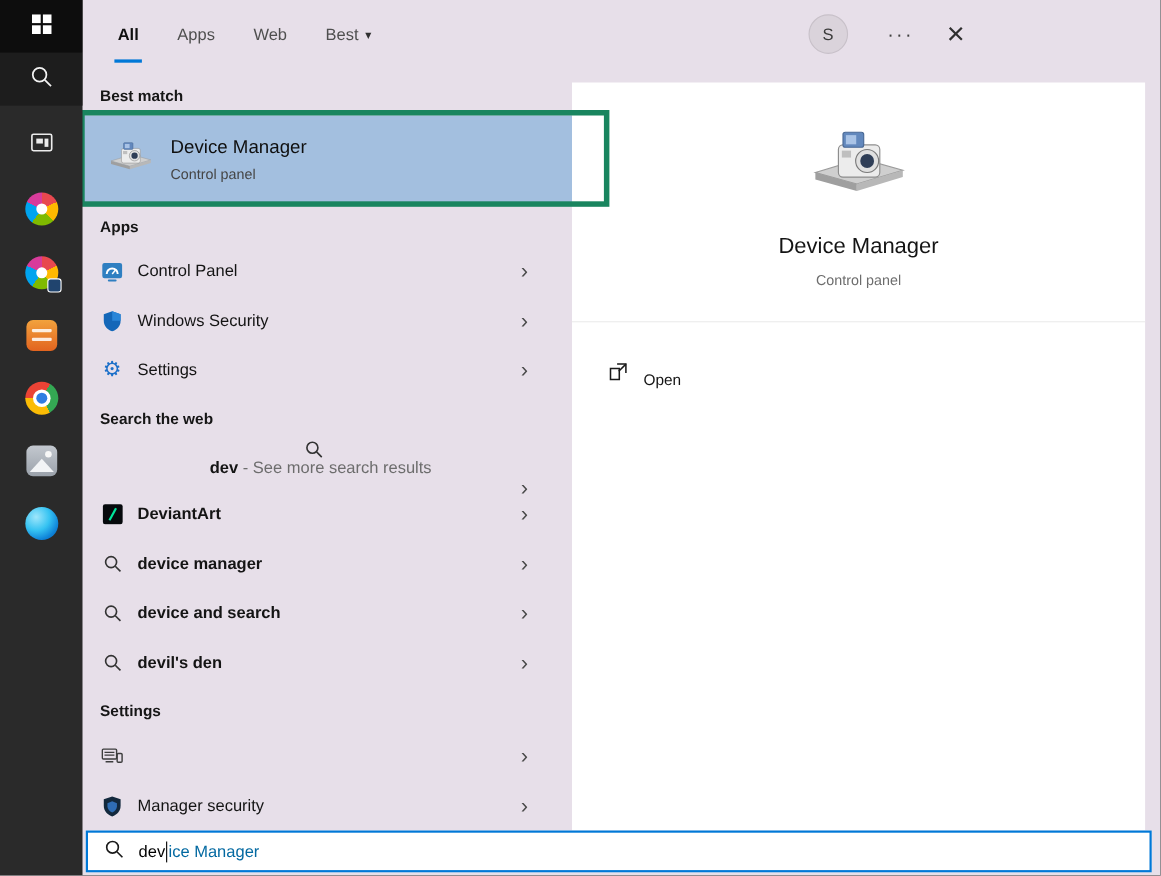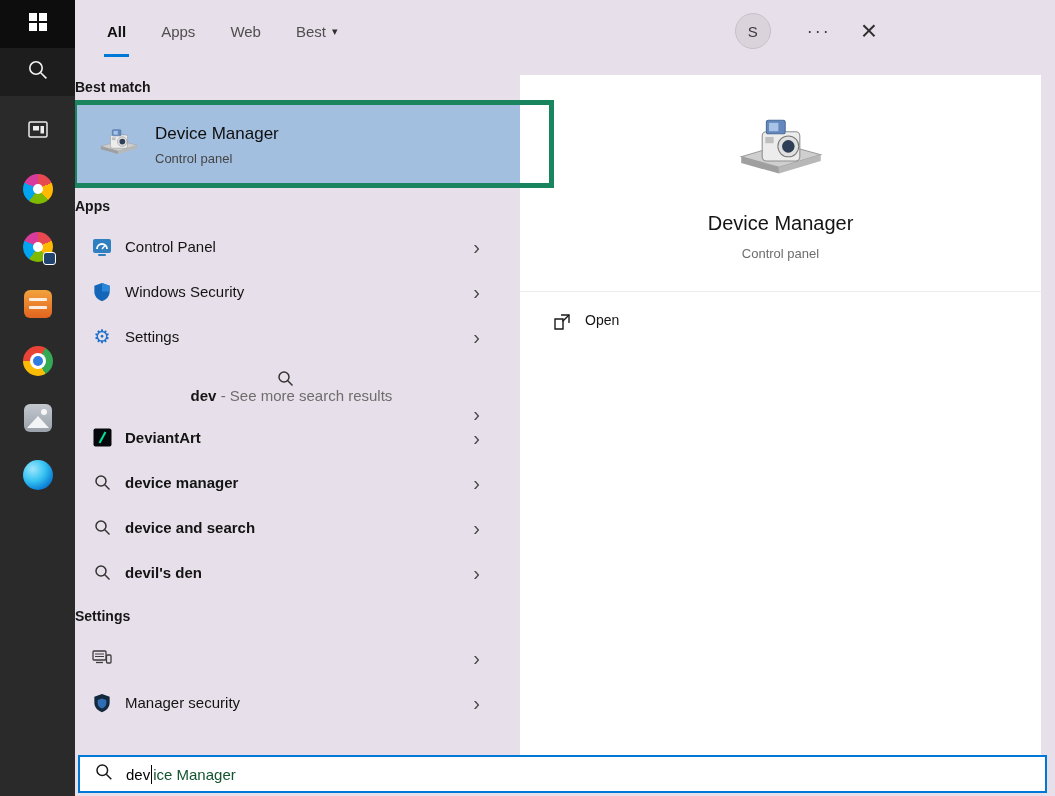--- a/index.html
+++ b/index.html
@@ -36,49 +36,49 @@
   .tab.selected{color:#0f0f0f;font-weight:700;}
   .tab.selected::after{content:"";position:absolute;left:-3px;right:-3px;bottom:5px;height:3px;background:#0078d7;}
   .more-caret{margin-left:6px;font-size:11px;color:#303030;}
   .topbar-right{margin-left:auto;display:flex;align-items:center;}
   .avatar{width:36px;height:36px;border-radius:50%;background:#dad3db;border:1px solid #c8c1c9;color:#3b3b3b;display:flex;align-items:center;justify-content:center;font-size:15px;}
   .ellipsis{margin-left:36px;color:#3f3f3f;font-size:18px;letter-spacing:2px;line-height:1;}
   .close{margin-left:30px;color:#2f2f2f;font-size:28px;font-weight:300;line-height:.8;}
 
   
   .left-col{position:absolute;left:75px;top:62px;width:445px;bottom:0;}
-  .sec-label{height:18px;display:flex;align-items:center;font-size:14px;font-weight:700;color:#161616;}
+  .sec-label{height:18px;display:flex;align-items:center;padding-left:16px;font-size:14px;font-weight:700;color:#161616;}
   .mt16{margin-top:16px;} .mt12{margin-top:12px;} .mt11{margin-top:11px;flex-direction:column;} .mt10{margin-top:10px;} .mt9{margin-top:9px;}
   .best-row{height:80px;background:#a3bfdf;display:flex;align-items:center;padding-left:24px;margin-top:9px;}
   .best-text{margin-left:16px;}
   .best-title{font-size:17px;color:#0f0f0f;}
   .best-sub{font-size:13px;color:#454545;margin-top:7px;}
   .row{height:45px;display:flex;align-items:center;padding:0 40px 0 16px;}
   .row-ic{width:22px;display:flex;justify-content:center;align-items:center;}
   .row-label{margin-left:12px;font-size:15px;color:#141414;white-space:nowrap;}
   .bold{font-weight:700;}
   .suffix{color:#6d6d6d;font-weight:400;}
   .chev{margin-left:auto;color:#4a4a4a;font-size:20px;line-height:1;font-weight:400;}
   .gear-glyph{font-size:19px;color:#1c70c9;line-height:1;}
 
   
   .preview{position:absolute;left:520px;top:75px;width:521px;height:680px;background:#ffffff;display:flex;flex-direction:column;align-items:center;}
   .pv-icon{margin-top:40px;}
   .pv-title{margin-top:24px;font-size:20px;color:#141414;}
   .pv-sub{margin-top:11px;font-size:13px;color:#6d6d6d;}
   .pv-div{margin-top:30px;width:100%;height:1px;background:#ececec;}
-  .pv-open{align-self:flex-start;display:flex;align-items:flex-start;margin:20px 0 0 32px;height:40px;}
+  .pv-open{align-self:flex-start;display:flex;align-items:flex-end;margin:20px 0 0 32px;height:40px;}
   .pv-open-label{margin-left:13px;font-size:14px;color:#141414;}
 
   
   .searchbar{position:absolute;left:78px;top:755px;width:969px;height:38px;background:#fff;border:2px solid #0078d7;display:flex;align-items:center;padding-left:15px;z-index:7;}
   .sb-text{margin-left:13px;font-size:15px;display:flex;align-items:center;}
   .typed{color:#000;}
   .cursor{width:1px;height:19px;background:#000;margin:0 1px;display:inline-block;}
-  .suggest{color:#14532d;}
+  .suggest{color:#0369a1;}
 
   
   .annotation{position:absolute;left:72px;top:100px;width:482px;height:88px;border:5px solid #19855f;z-index:5;pointer-events:none;}
 </style>
 </head>
 <body>
 
 <div class="screen">
 
   <div class="taskbar">
@@ -193,20 +193,21 @@
     </div>
 
     <div class="row">
       <span class="row-ic">
           <span class="gear-glyph">⚙</span>
         </span>
       <span class="row-label">Settings</span>
       <span class="chev">›</span>
     </div>
 
+    <div class="sec-label mt12">Search the web</div>
 
     <div class="row mt11">
       <span class="row-ic">
         <svg width="17" height="17" viewBox="0 0 17 17">
             <circle cx="7" cy="7" r="5" fill="none" stroke="#333" stroke-width="1.5"></circle>
             <line x1="10.8" y1="10.8" x2="15.5" y2="15.5" stroke="#333" stroke-width="1.5"></line>
           </svg>
       </span>
       <span class="row-label"><span class="bold">dev</span><span class="suffix"> - See more search results</span></span>
       <span class="chev">›</span>

